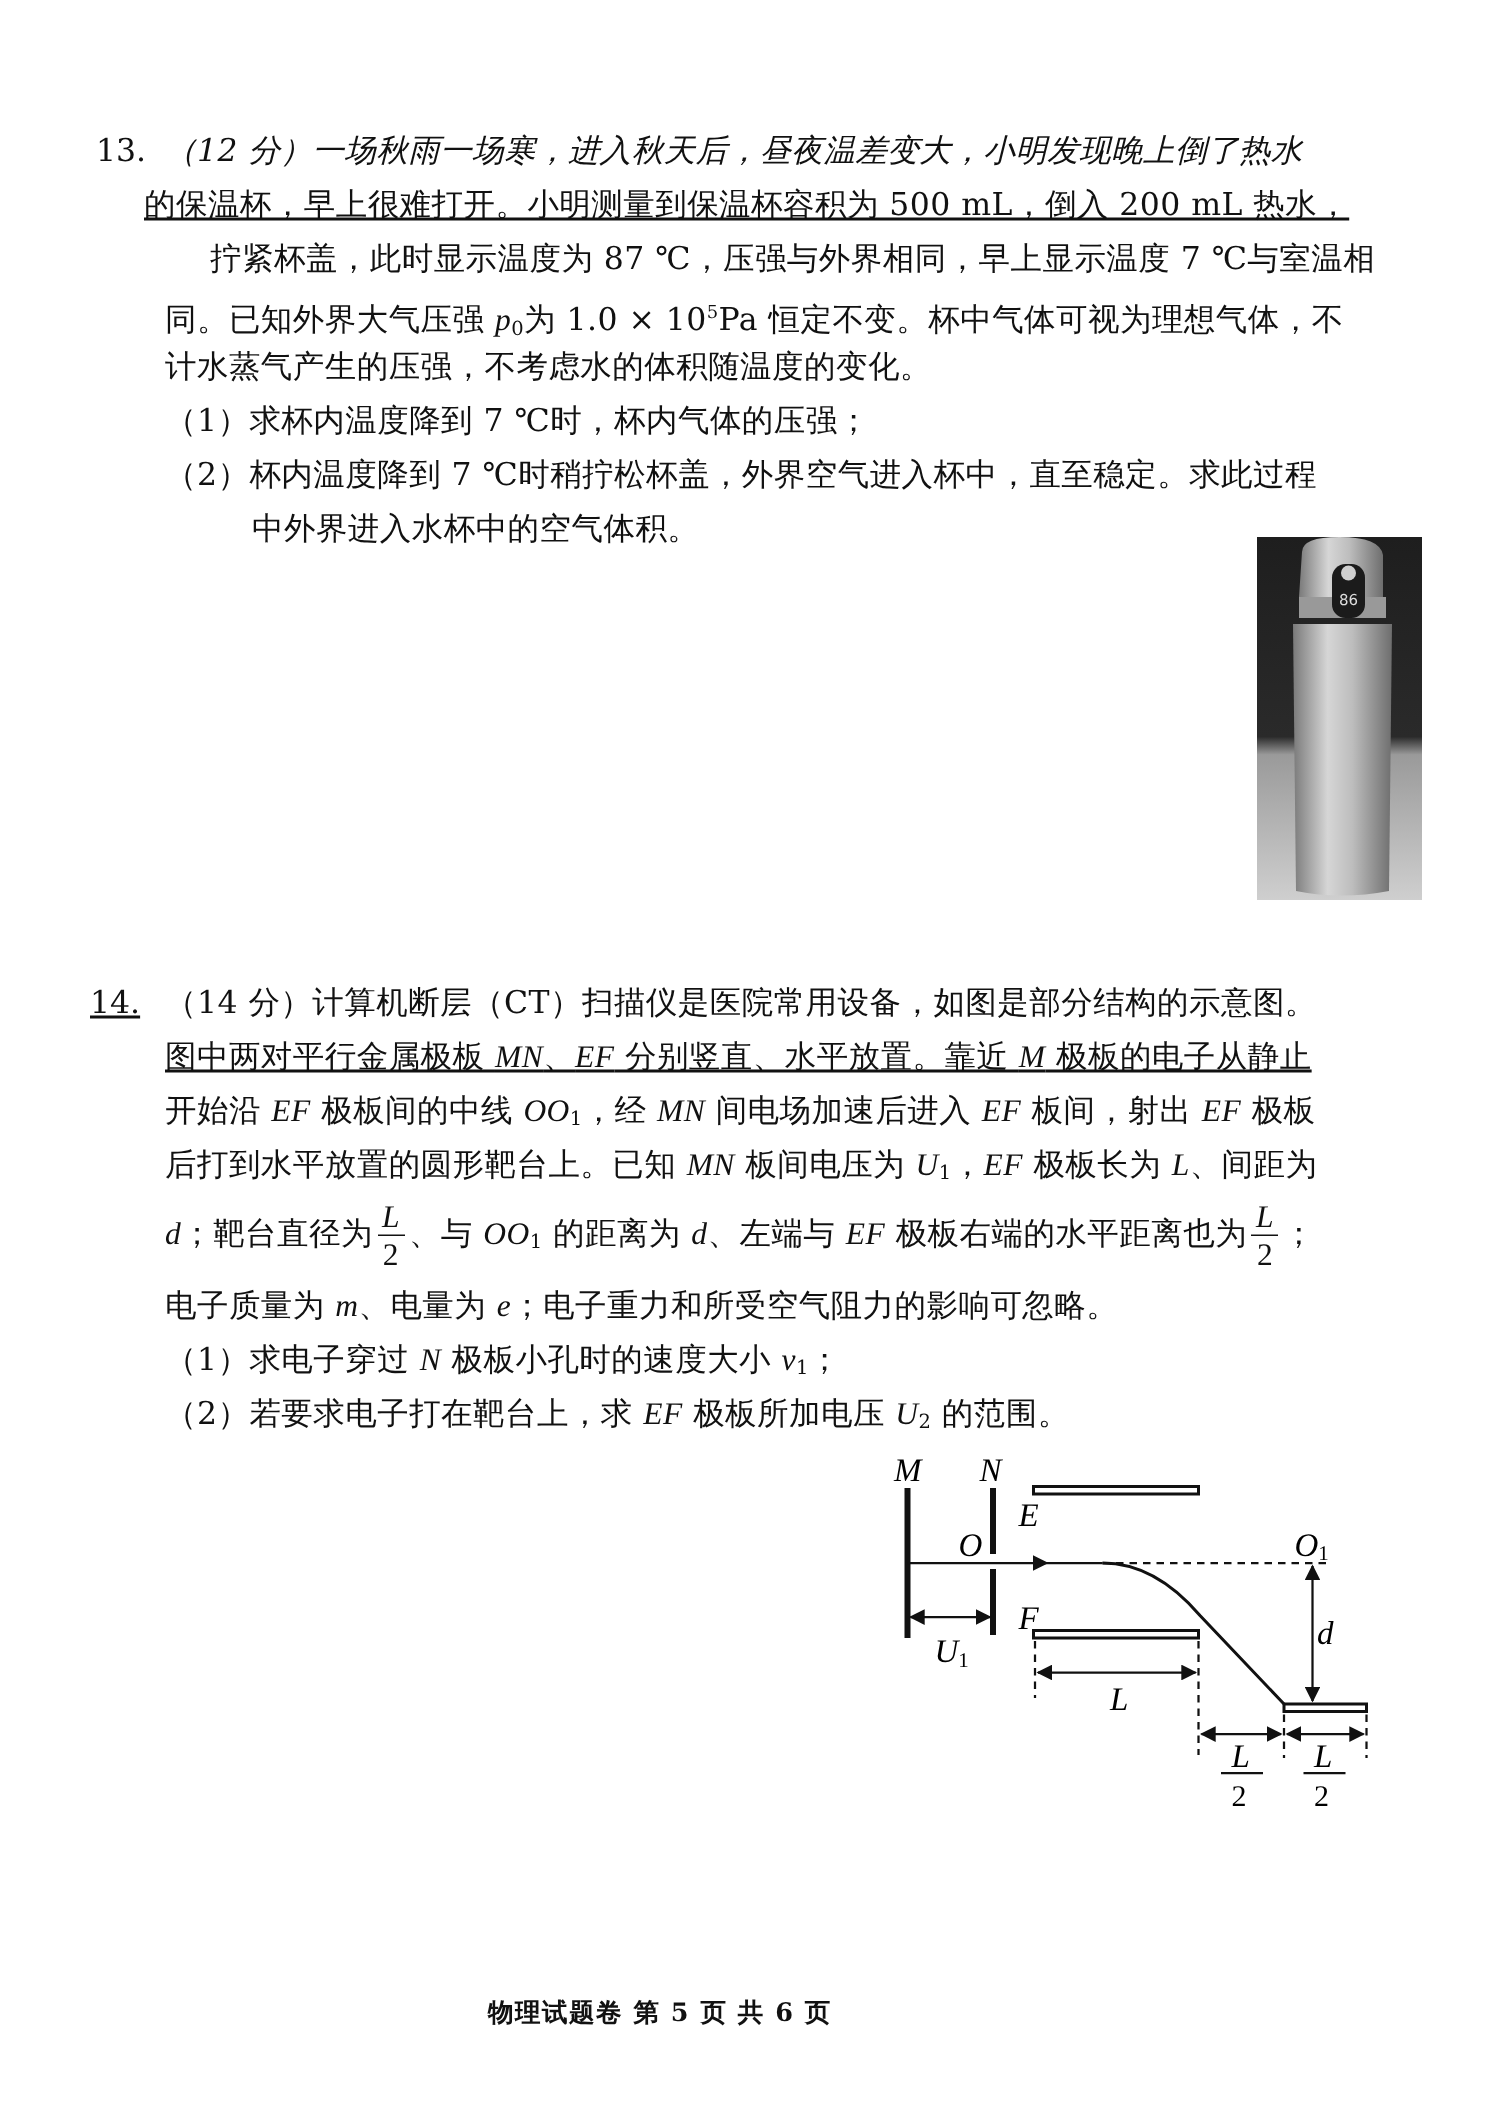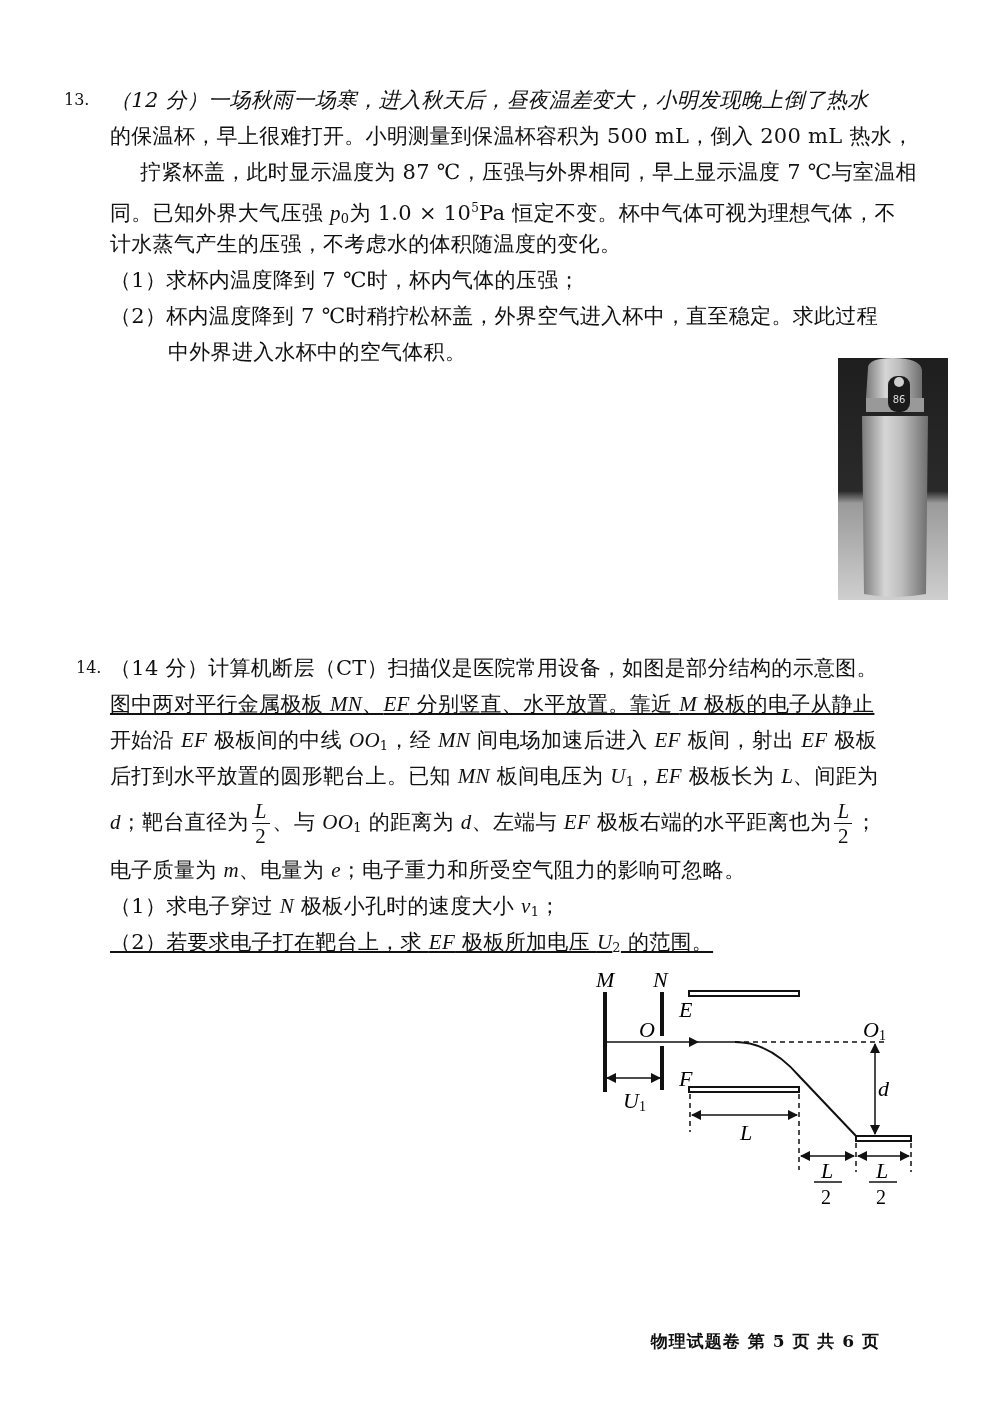--- a/index.html
+++ b/index.html
@@ -1,37 +1,37 @@
 <!DOCTYPE html>
 <html><head>
 <meta charset="utf-8">
 <style>
   html, body { margin:0; padding:0; background:#fff; }
   body { width:1000px; height:1412px; position:relative; overflow:hidden;
          font-family:"DejaVu Serif","Liberation Serif",serif; color:#111; }
   .line { position:absolute; font-size:21px; line-height:36px; white-space:nowrap; letter-spacing:0.3px; }
-  .qnum { position:absolute; font-size:16px; line-height:36px; }
+  .qnum { position:absolute; font-size:21px; line-height:36px; }
   i.v { font-style:italic; font-family:"Liberation Serif","DejaVu Serif",serif; }
   sub { font-size:13px; vertical-align:-3px; }
   sup { font-size:12px; vertical-align:8px; }
   .frac { display:inline-block; vertical-align:middle; text-align:center; margin:0 3px; line-height:24px; }
   .frac .num { display:block; border-bottom:1.5px solid #111; padding:0 3px; font-style:italic; font-family:"Liberation Serif",serif; }
   .frac .den { display:block; padding:0 3px; font-family:"Liberation Serif",serif; }
   .photo { position:absolute; left:838px; top:358px; width:110px; height:242px; background:#fef9c3; overflow:hidden; }
-  .footer { position:absolute; top:1330px; left:0; width:880px; text-align:right; font-size:17px; font-weight:bold; letter-spacing:1px; }
+  .footer { position:absolute; top:1330px; left:0; width:880px; text-align:center; font-size:17px; font-weight:bold; letter-spacing:1px; }
   .diagram { position:absolute; left:580px; top:960px; }
   .dlabel { font-family:"Liberation Serif",serif; font-style:italic; font-size:22px; }
 </style>
 </head>
 <body>
 
 <div>
   <div class="qnum" style="left:64px; top:82px;">13.</div>
   <div class="line" style="left:110px; top:82px;font-style:italic;">（12 分）一场秋雨一场寒，进入秋天后，昼夜温差变大，小明发现晚上倒了热水</div>
-  <div class="line" style="left:110px; top:118px;">的保温杯，早上很难打开。小明测量到保温杯容积为 500 mL，倒入 200 mL 热水，</div>
+  <div class="line" style="left:96px; top:118px;text-decoration:underline;">的保温杯，早上很难打开。小明测量到保温杯容积为 500 mL，倒入 200 mL 热水，</div>
   <div class="line" style="left:110px; top:154px;margin-left:30px;">拧紧杯盖，此时显示温度为 87 ℃，压强与外界相同，早上显示温度 7 ℃与室温相</div>
   <div class="line" style="left:110px; top:190px;"><span>同。已知外界大气压强 </span><i class="v">p</i><sub>0</sub><span>为 1.0 × 10</span><sup>5</sup><span>Pa 恒定不变。杯中气体可视为理想气体，不</span></div>
   <div class="line" style="left:110px; top:226px;">计水蒸气产生的压强，不考虑水的体积随温度的变化。</div>
   <div class="line" style="left:110px; top:262px;">（1）求杯内温度降到 7 ℃时，杯内气体的压强；</div>
   <div class="line" style="left:110px; top:298px;">（2）杯内温度降到 7 ℃时稍拧松杯盖，外界空气进入杯中，直至稳定。求此过程</div>
   <div class="line" style="left:168px; top:334px;">中外界进入水杯中的空气体积。</div>
 
   <div class="photo">
     <svg width="110" height="242" viewBox="0 0 110 242">
       <defs>
@@ -53,29 +53,29 @@
       <rect x="28" y="40" width="58" height="14" fill="#999"></rect>
       <path d="M24 58 L90 58 L88 236 Q56 242 26 236 Z" fill="url(#body)"></path>
       <rect x="50" y="18" width="22" height="36" rx="9" fill="#1b1b1b"></rect>
       <circle cx="61" cy="24" r="5" fill="#cfcfcf"></circle>
       <text x="61" y="45" font-size="10" fill="#ddd" text-anchor="middle" font-family="DejaVu Sans, sans-serif">86</text>
     </svg>
   </div>
 </div>
 
 <div>
-  <div class="qnum" style="left:76px; top:650px;">14.</div>
+  <div class="qnum" style="left:60px; top:650px;text-decoration:underline;">14.</div>
   <div class="line" style="left:110px; top:650px;">（14 分）计算机断层（CT）扫描仪是医院常用设备，如图是部分结构的示意图。</div>
   <div class="line" style="left:110px; top:686px;text-decoration:underline;"><span>图中两对平行金属极板 </span><i class="v">MN</i><span>、</span><i class="v">EF</i><span> 分别竖直、水平放置。靠近 </span><i class="v">M</i><span> 极板的电子从静止</span></div>
   <div class="line" style="left:110px; top:722px;"><span>开始沿 </span><i class="v">EF</i><span> 极板间的中线 </span><i class="v">OO</i><sub>1</sub><span>，经 </span><i class="v">MN</i><span> 间电场加速后进入 </span><i class="v">EF</i><span> 板间，射出 </span><i class="v">EF</i><span> 极板</span></div>
   <div class="line" style="left:110px; top:758px;"><span>后打到水平放置的圆形靶台上。已知 </span><i class="v">MN</i><span> 板间电压为 </span><i class="v">U</i><sub>1</sub><span>，</span><i class="v">EF</i><span> 极板长为 </span><i class="v">L</i><span>、间距为</span></div>
   <div class="line" style="left:110px; top:796px; line-height:52px;"><i class="v">d</i><span>；靶台直径为</span><span class="frac"><span class="num">L</span><span class="den">2</span></span><span>、与 </span><i class="v">OO</i><sub>1</sub><span> 的距离为 </span><i class="v">d</i><span>、左端与 </span><i class="v">EF</i><span> 极板右端的水平距离也为</span><span class="frac"><span class="num">L</span><span class="den">2</span></span><span>；</span></div>
   <div class="line" style="left:110px; top:852px;"><span>电子质量为 </span><i class="v">m</i><span>、电量为 </span><i class="v">e</i><span>；电子重力和所受空气阻力的影响可忽略。</span></div>
   <div class="line" style="left:110px; top:888px;text-align:center;"><span>（1）求电子穿过 </span><i class="v">N</i><span> 极板小孔时的速度大小 </span><i class="v">v</i><sub>1</sub><span>；</span></div>
-  <div class="line" style="left:110px; top:924px;text-decoration:underline;"><span>（2）若要求电子打在靶台上，求 </span><i class="v">EF</i><span> 极板所加电压 </span><i class="v">U</i><sub>2</sub><span> 的范围。</span></div>
+  <div class="line" style="left:110px; top:924px;"><span>（2）若要求电子打在靶台上，求 </span><i class="v">EF</i><span> 极板所加电压 </span><i class="v">U</i><sub>2</sub><span> 的范围。</span></div>
 
   <svg class="diagram" width="340" height="250" viewBox="0 0 340 250">
     <defs>
       <marker id="arr" viewBox="0 0 10 10" refX="9" refY="5" markerWidth="7" markerHeight="7" orient="auto-start-reverse">
         <path d="M0 0 L10 5 L0 10 Z" fill="#111"></path>
       </marker>
     </defs>
 
     <line x1="25" y1="32" x2="25" y2="132" stroke="#111" stroke-width="4"></line>
 

